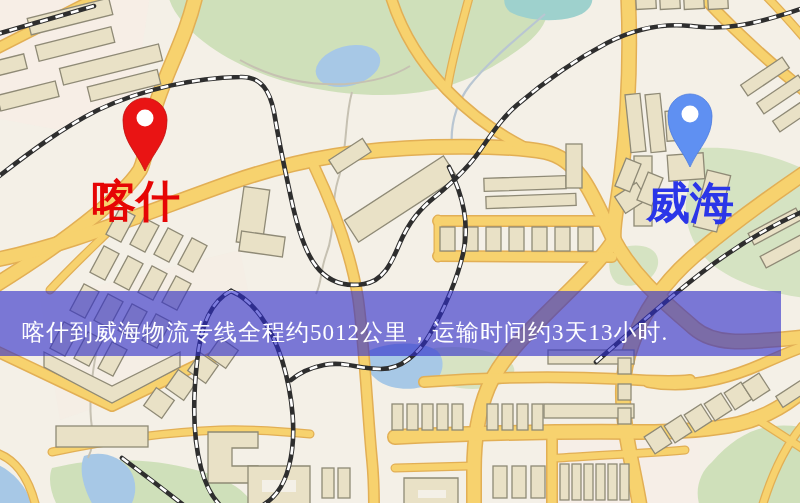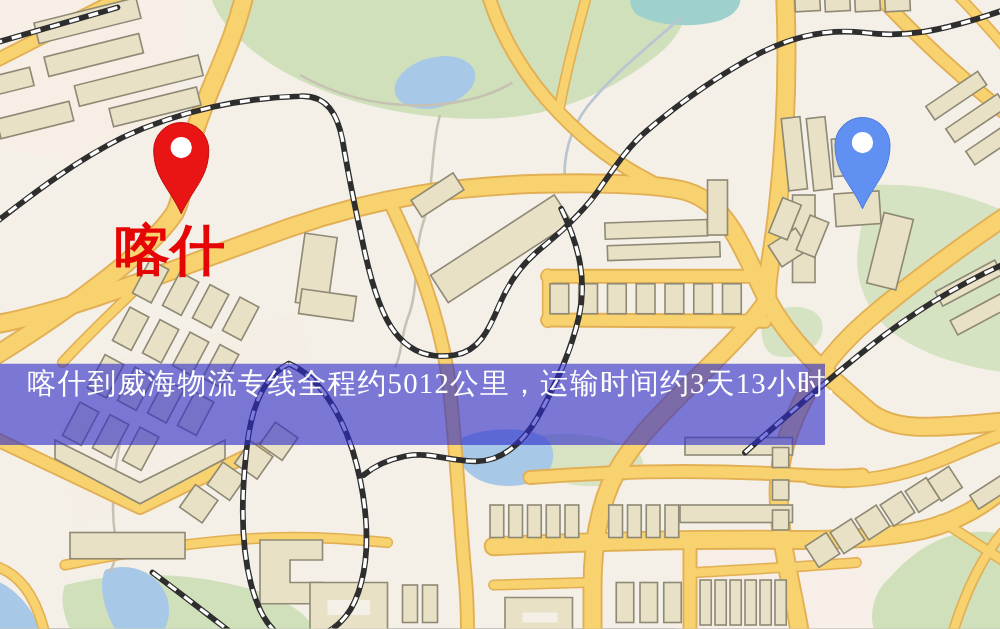--- a/index.html
+++ b/index.html
@@ -12,22 +12,22 @@
   .rc-sm {fill:none;stroke:#e2af55;stroke-width:9; stroke-linecap:round;stroke-linejoin:round;}
   .rf-maj{fill:none;stroke:#f7d26e;stroke-width:13;stroke-linecap:round;stroke-linejoin:round;}
   .rf-med{fill:none;stroke:#f7d26e;stroke-width:9; stroke-linecap:round;stroke-linejoin:round;}
   .rf-sm {fill:none;stroke:#f7d26e;stroke-width:6.5;stroke-linecap:round;stroke-linejoin:round;}
   .rail-b{fill:none;stroke:#2e2e2e;stroke-width:4.6;stroke-linecap:round;}
   .rail-w{fill:none;stroke:#ffffff;stroke-width:2.6;stroke-dasharray:8 8;stroke-linecap:butt;}
   .bld{fill:#e9e1c6;stroke:#8f8a76;stroke-width:1.3;}
   .trail{fill:none;stroke:#c6c1b2;stroke-width:2;}
   .stream{fill:none;stroke:#b9c6d2;stroke-width:2.2;}
   
-  #banner{position:absolute;left:0;top:291px;width:660px;height:65px;
-          background:rgba(47,45,202,0.62);display:flex;align-items:flex-start;
+  #banner{position:absolute;left:0;top:291px;width:781px;height:65px;
+          background:rgba(47,45,202,0.62);display:flex;align-items:flex-end;
           padding-bottom:8px;box-sizing:border-box;}
   #banner span{color:#ffffff;font-size:23px;letter-spacing:1px;margin-left:22px;
           font-family:"Liberation Serif",serif;white-space:nowrap;}
   
   .city-label{position:absolute;font-size:44px;font-weight:bold;line-height:1;
           font-family:"Liberation Sans",sans-serif;white-space:nowrap;}
   #lbl-origin{left:92px;top:179px;color:#e60505;}
   #lbl-dest{left:646px;top:181px;color:#2b36e8;}
 </style>
 </head>
@@ -258,18 +258,19 @@
     <path d="M145,171 C136,151 123,142 123,120 A22,22 0 1 1 167,120 C167,142 154,151 145,171 Z" fill="#e91414" stroke="#c00d0d" stroke-width="0.8"></path>
     <circle cx="145" cy="118" r="8.5" fill="#ffffff"></circle>
   </g>
   <g>
     <path d="M690,167 C681,147 668,138 668,116 A22,22 0 1 1 712,116 C712,138 699,147 690,167 Z" fill="#5f90f2" stroke="#4a7ade" stroke-width="0.8"></path>
     <circle cx="690" cy="114" r="8.5" fill="#ffffff"></circle>
   </g>
 </svg>
 
 <div id="lbl-origin" class="city-label">喀什</div>
+<div id="lbl-dest" class="city-label">威海</div>
 
 <div id="banner">
   <span>喀什到威海物流专线全程约5012公里，运输时间约3天13小时.</span>
 </div>
 
 </div>
 
 </body></html>

